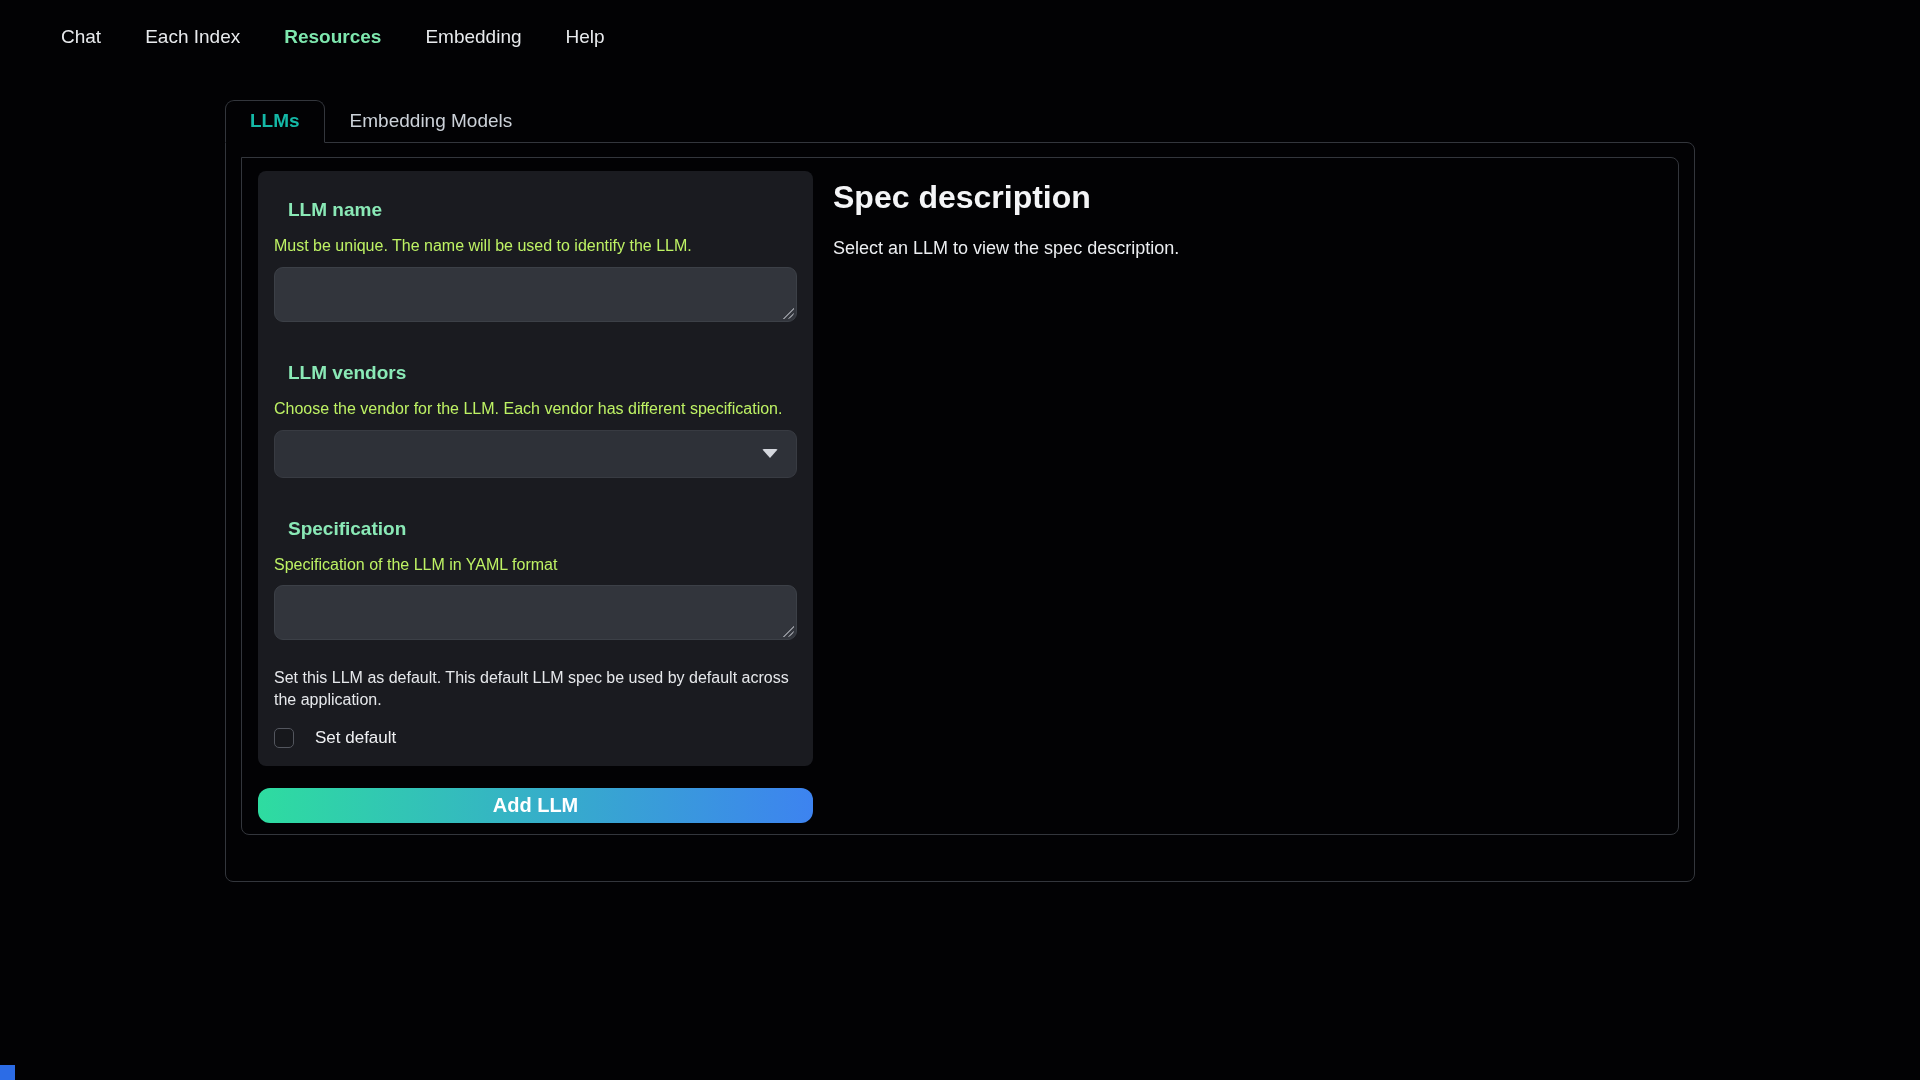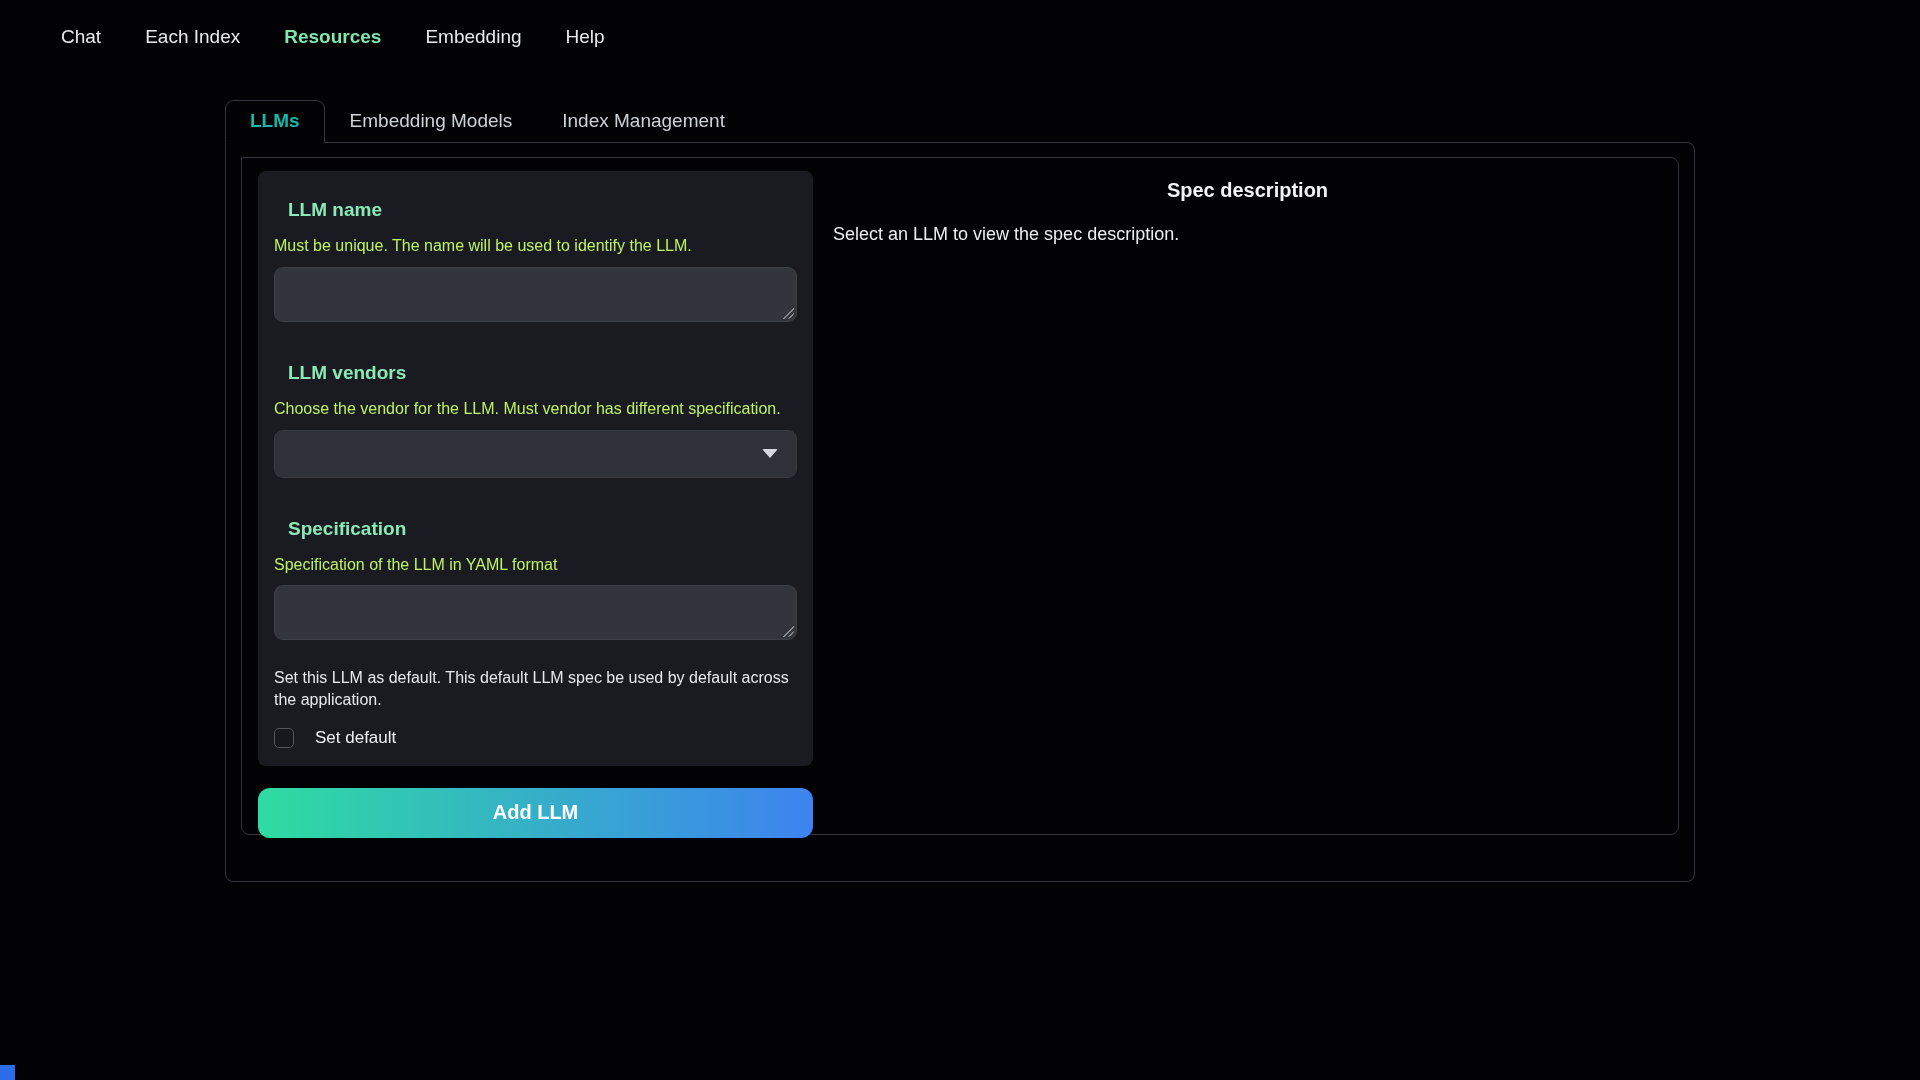--- a/index.html
+++ b/index.html
@@ -132,33 +132,32 @@
     width:20px; height:20px;
     background:#17181c;
     border:1px solid #53565e;
     border-radius:5px;
     cursor:pointer; margin:0;
   }
   .checkbox-label { color:#f0f1f3; font-size:17px; cursor:pointer; }
 
   .submit-btn {
     margin-top:22px;
-    width:555px; height:50px;
+    width:555px; height:35px;
     border:none; border-radius:12px;
     background:linear-gradient(90deg,#2edca0 0%,#3d83f0 100%);
     color:#ffffff; font-size:20px; font-weight:700;
     font-family:inherit; cursor:pointer;
   }
 
   
   .spec-col { flex:1; padding:8px 0 0 20px; }
   .spec-title {
-    color:#f4f5f7; font-size:20px; font-weight:700;
+    color:#f4f5f7; font-size:32px; font-weight:700;
     margin-bottom:22px;
-    text-align:center;
   }
   .spec-body { color:#eceef1; font-size:18px; }
 
   
   .blue-square {
     position:absolute; left:0; bottom:0;
     width:15px; height:15px;
     background:#2c6ce6;
   }
 </style>
@@ -170,21 +169,20 @@
   <span class="nav-item">Each Index</span>
   <span class="nav-item active">Resources</span>
   <span class="nav-item">Embedding</span>
   <span class="nav-item">Help</span>
 </div>
 
 <div class="tabs-outer">
   <div class="tab-bar">
     <button class="tab-btn selected">LLMs</button>
     <button class="tab-btn">Embedding Models</button>
-    <button class="tab-btn">Index Management</button>
   </div>
 
   <div class="tab-content">
 
 
     <div class="subtab-content">
 
       <div class="form-col">
         <div class="form-panel">
 
@@ -192,21 +190,21 @@
             <span class="group-label">LLM name</span>
             <div class="group-desc">Must be unique. The name will be used to identify the LLM.</div>
             <div class="text-box">
               <textarea class="input-area" aria-label="LLM name" style=""></textarea>
               <span class="resize-grip"></span>
             </div>
           </div>
 
           <div class="group">
             <span class="group-label">LLM vendors</span>
-            <div class="group-desc">Choose the vendor for the LLM. Must vendor has different specification.</div>
+            <div class="group-desc">Choose the vendor for the LLM. Each vendor has different specification.</div>
             <div class="select-box" role="listbox">
               <span class="chevron-down"></span>
             </div>
           </div>
 
           <div class="group">
             <span class="group-label">Specification</span>
             <div class="group-desc">Specification of the LLM in YAML format</div>
             <div class="text-box">
               <textarea class="input-area" aria-label="Specification" style=""></textarea>

